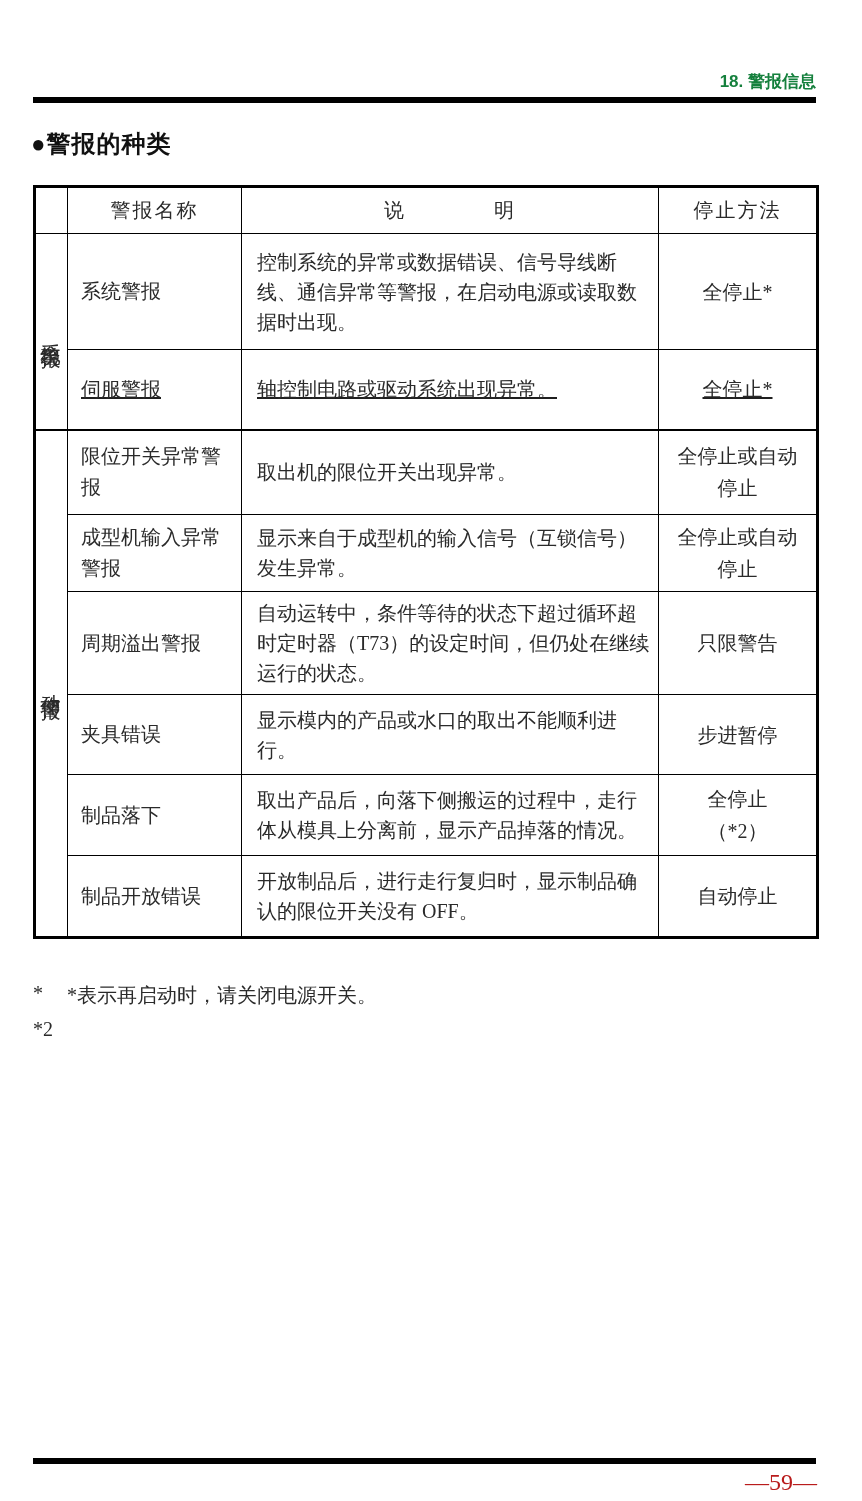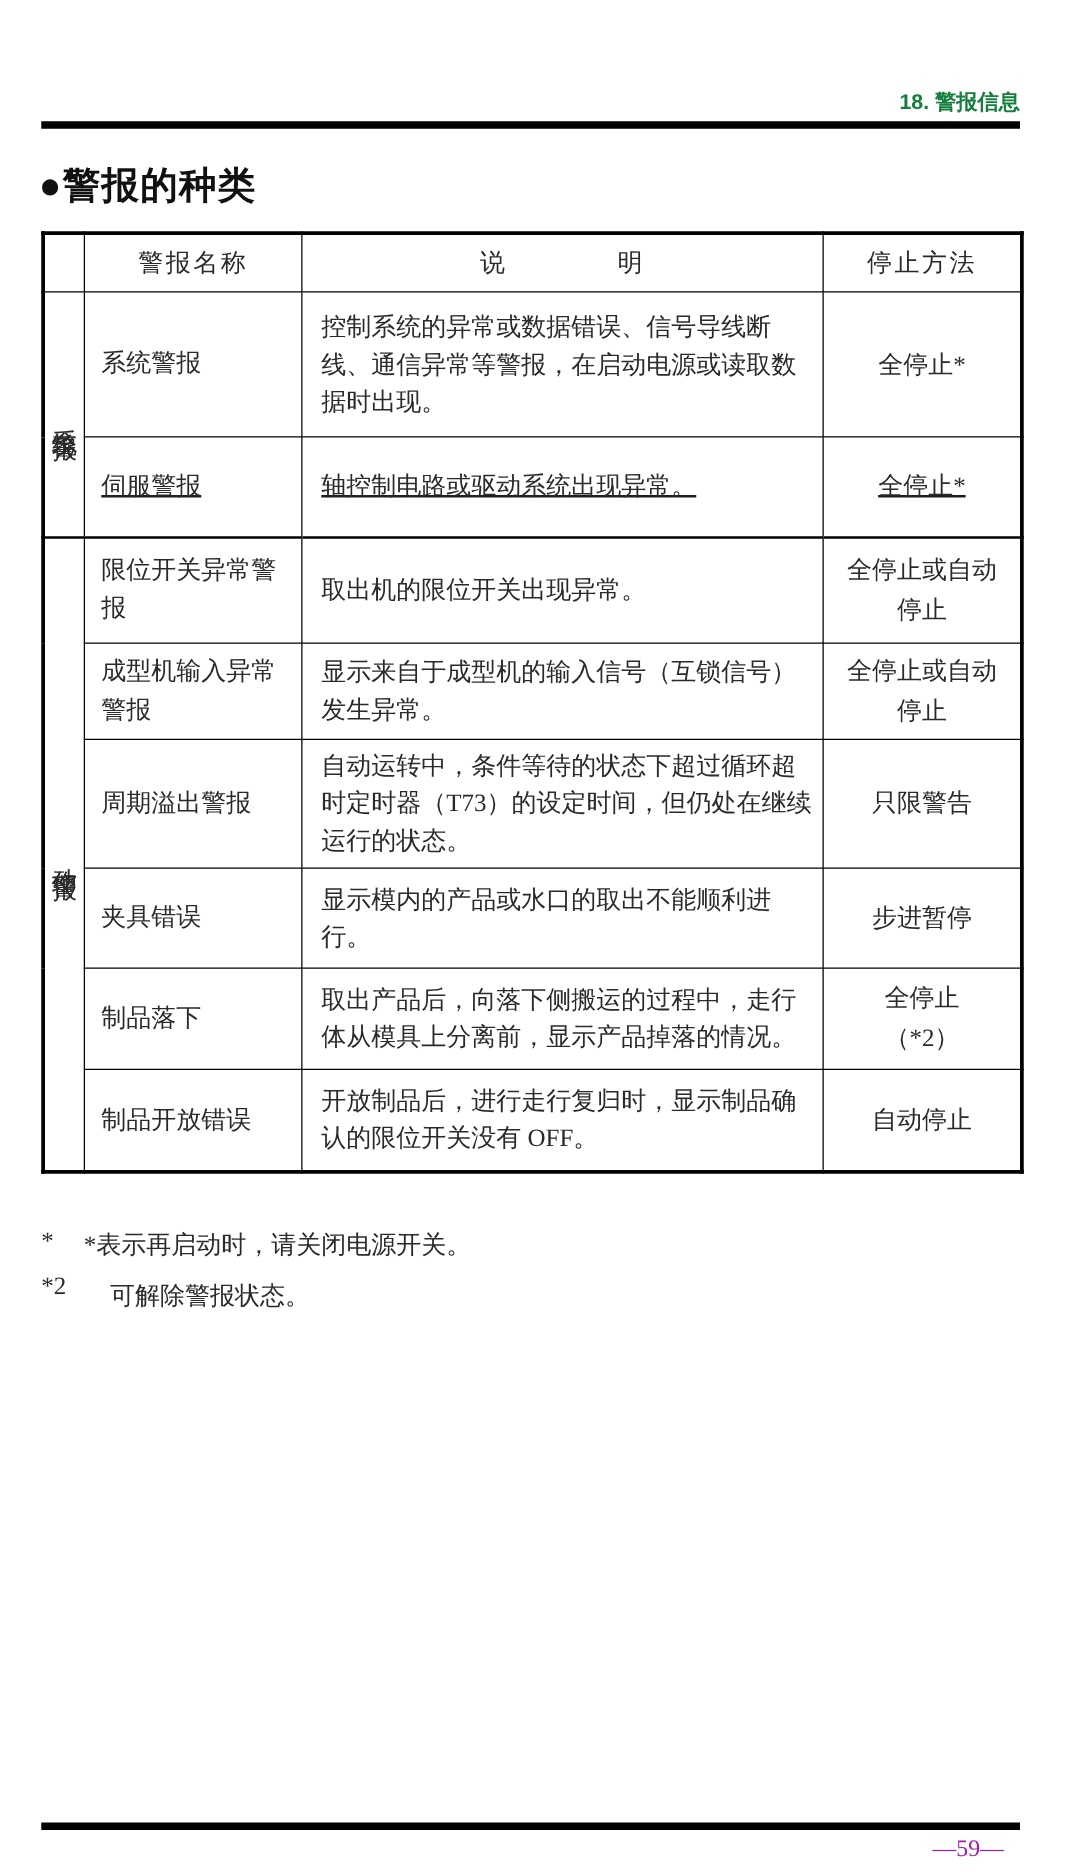--- a/index.html
+++ b/index.html
@@ -32,21 +32,21 @@
     background: #000;
   }
 
   
   .section-title {
     position: absolute;
     left: 31px;
     top: 128px;
     font-family: "Liberation Sans", "DejaVu Sans", sans-serif;
     font-weight: bold;
-    font-size: 30px;
+    font-size: 24px;
     color: #111;
     letter-spacing: 1px;
   }
 
   
   table.alarm-table {
     position: absolute;
     left: 33px;
     top: 185px;
     width: 783px;
@@ -105,24 +105,24 @@
   .footer-rule {
     position: absolute;
     left: 33px;
     top: 1458px;
     width: 783px;
     height: 6px;
     background: #000;
   }
   .page-number {
     position: absolute;
-    right: 59px;
+    right: 45px;
     top: 1469px;
-    font-size: 19px;
-    color: #a21caf;
+    font-size: 24px;
+    color: #b91c1c;
   }
 </style>
 </head>
 <body>
 
 <div class="page">
 
   <div class="page-header">18. 警报信息</div>
   <div class="header-rule"></div>
 
@@ -202,20 +202,19 @@
   </tbody>
     </table>
 
   <div class="footnote fn1">
     <span class="fn-marker">*</span>
     <div class="fn-text">*表示再启动时，请关闭电源开关。</div>
   </div>
   <div class="footnote fn2">
     <span class="fn-marker">*2</span>
     <div class="fn-text">
-      <div class="fn-line2">可解除警报状态。</div>
     </div>
   </div>
 
   <div class="footer-rule"></div>
   <div class="page-number">—59—</div>
 
 </div>
 
 </body></html>

